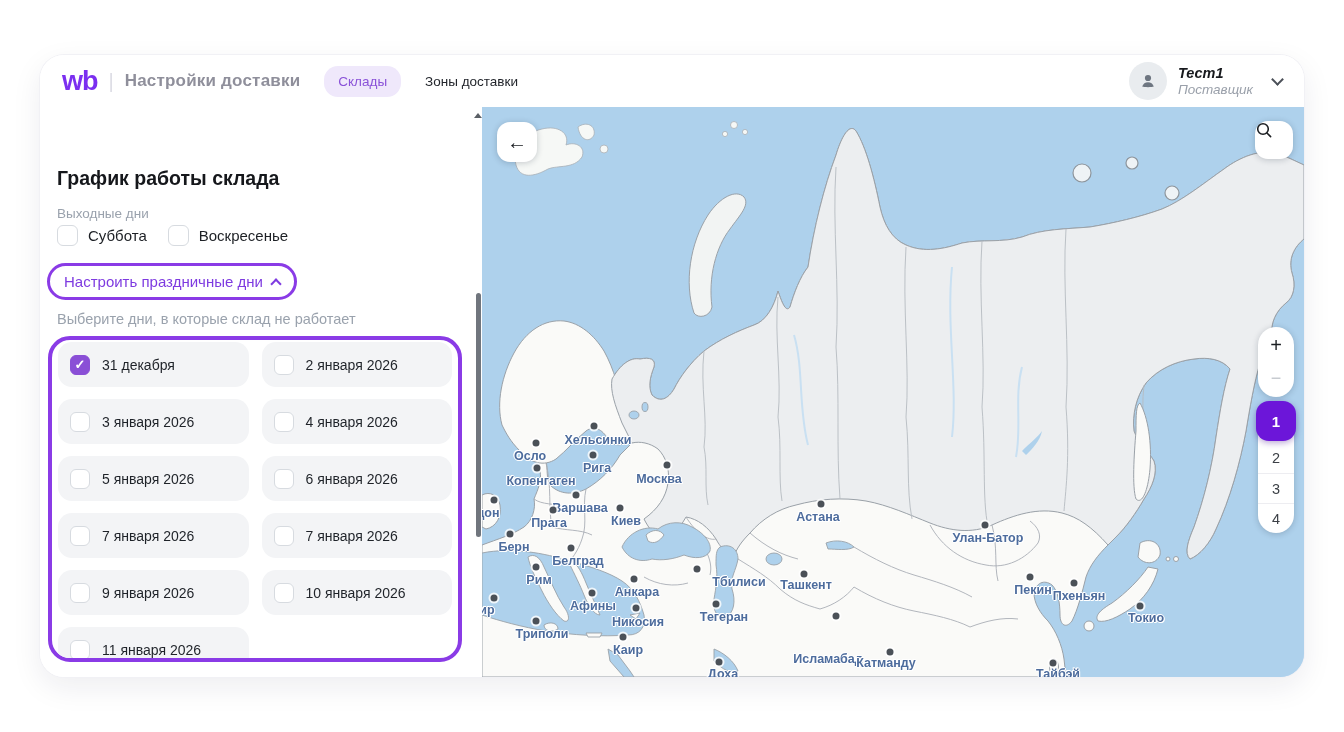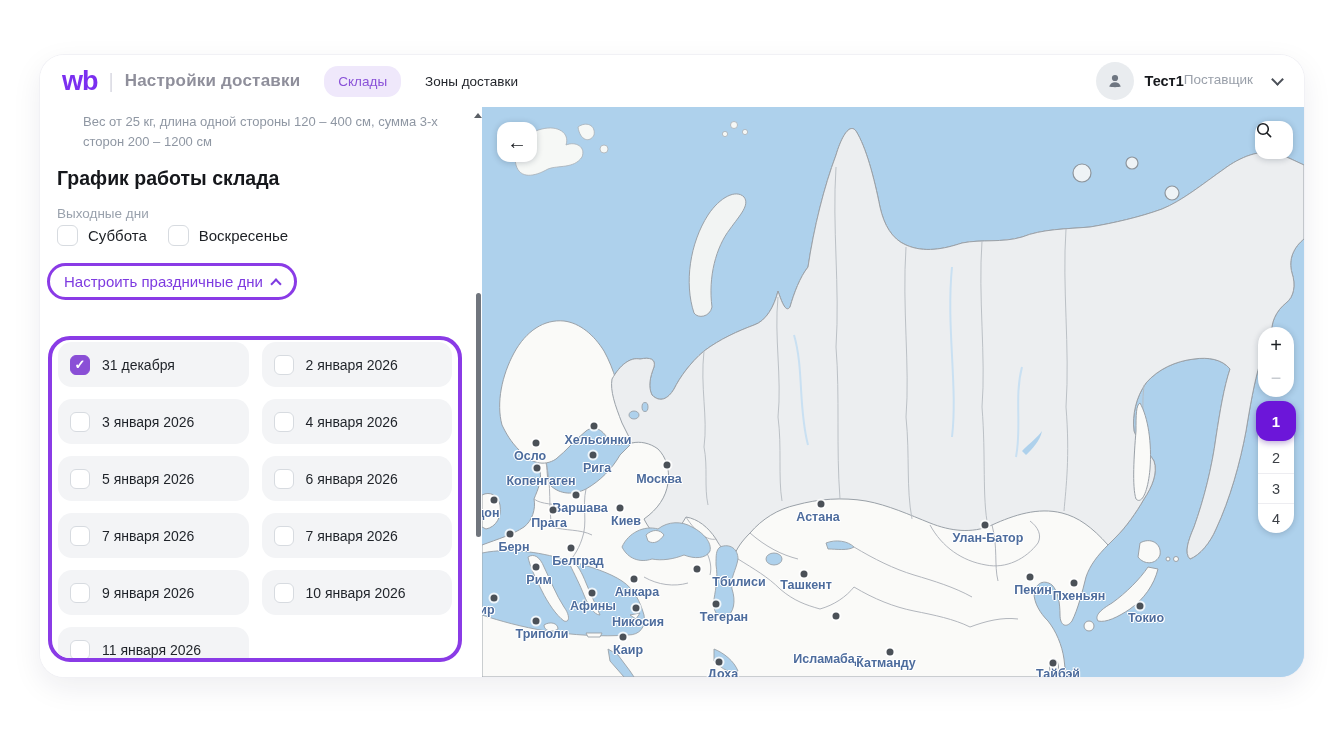--- a/index.html
+++ b/index.html
@@ -14,21 +14,21 @@
   
   .header{position:absolute;top:0;left:0;right:0;height:52px;display:flex;align-items:center;background:#fff;z-index:6;}
   .logo{margin-left:22px;font-size:27px;font-weight:bold;color:var(--brand);letter-spacing:-1px;}
   .hdr-divider{color:#dcdce4;margin:0 11px;font-size:20px;font-weight:300;}
   .app-title{color:#8f8f9b;font-size:17px;font-weight:600;letter-spacing:.2px;}
   .tabs{margin-left:24px;display:flex;gap:10px;align-items:center;}
   .tab{font-size:13.5px;padding:8px 14px;border-radius:14px;color:#23262c;font-weight:500;border:none;background:transparent;cursor:pointer;font-family:inherit;}
   .tab.active{background:var(--accent-soft);color:var(--accent-text);}
   .user{margin-left:auto;margin-right:22px;display:flex;align-items:center;}
   .avatar{width:38px;height:38px;border-radius:50%;background:#e9ecef;display:flex;align-items:center;justify-content:center;}
-  .user-txt{margin-left:11px;display:flex;flex-direction:row;line-height:1.25;}
+  .user-txt{margin-left:11px;display:flex;flex-direction:column;line-height:1.25;font-style:italic;}
   .user-name{font-size:14.5px;font-weight:bold;color:#17191d;}
   .user-role{font-size:13.5px;color:#9aa0aa;}
   .chev-down{width:9px;height:9px;border-right:2px solid #4b5058;border-bottom:2px solid #4b5058;transform:rotate(45deg);margin-left:20px;margin-top:-4px;}
   
   .content{position:absolute;top:52px;left:0;right:0;bottom:0;}
   .panel{position:absolute;left:0;top:0;width:442px;height:100%;background:#fff;}
   .note{position:absolute;left:43px;top:5px;width:378px;font-size:13px;color:#8f97a3;line-height:1.55;}
   .h2{position:absolute;left:17px;top:60px;font-size:19.5px;font-weight:bold;color:#15171b;margin:0;}
   .wk-label{position:absolute;left:17px;top:99px;font-size:13.5px;color:#9aa2ad;}
   .wk-row{position:absolute;left:17px;top:118px;display:flex;gap:21px;}
@@ -95,37 +95,37 @@
         <span class="user-name">Тест1</span>
         <span class="user-role">Поставщик</span>
       </div>
       <span class="chev-down"></span>
     </div>
   </div>
 
   <div class="content">
 
     <aside class="panel">
-      <div class="note">Вес от 25 кг, длина одной стороны 120 – 400 см, сумма 3-х сторон 200 – 1200 см</div>
       <h2 class="h2">График работы склада</h2>
       <div class="wk-label">Выходные дни</div>
       <div class="wk-row">
           <label class="chk-row">
             <span class="cb"></span>
             <span class="lbl">Суббота</span>
           </label>
           <label class="chk-row">
             <span class="cb"></span>
             <span class="lbl">Воскресенье</span>
           </label>
         </div>
       <button class="pill">
         <span class="pill-txt">Настроить праздничные дни</span>
         <span class="chev-up"></span>
       </button>
+      <div class="hint">Выберите дни, в которые склад не работает</div>
       <div class="hl-box">
         <div class="day-grid">
             <label class="day-card">
               <span class="cb checked">✓</span>
               <span class="lbl">31 декабря</span>
             </label>
             <label class="day-card">
               <span class="cb"></span>
               <span class="lbl">2 января 2026</span>
             </label>

